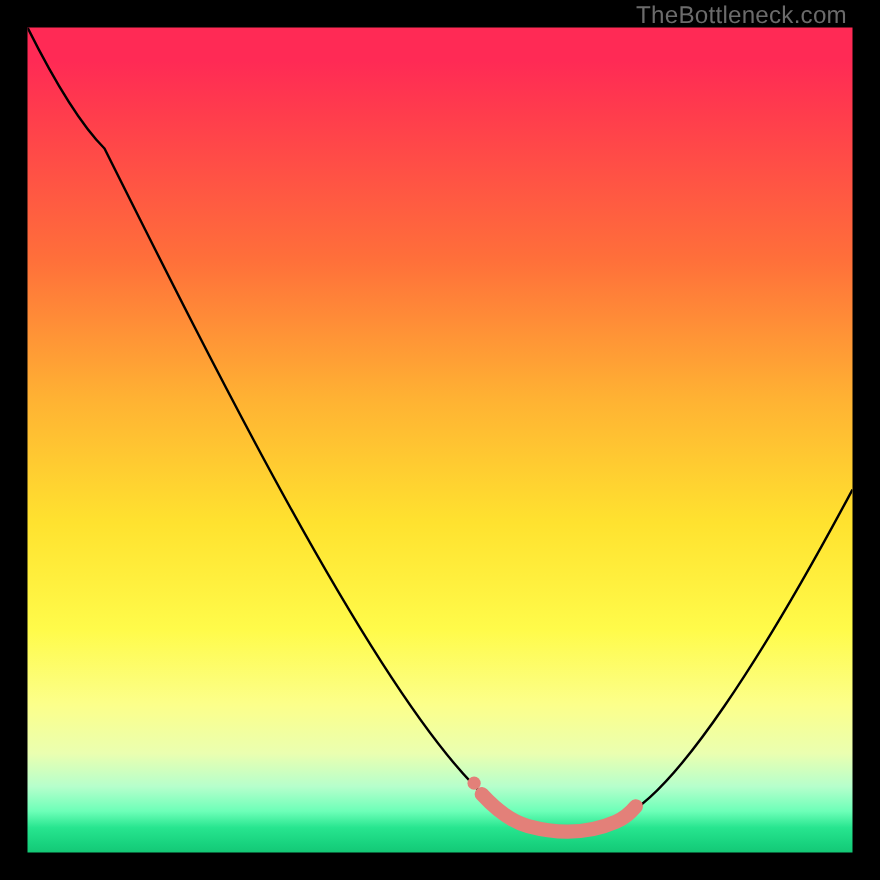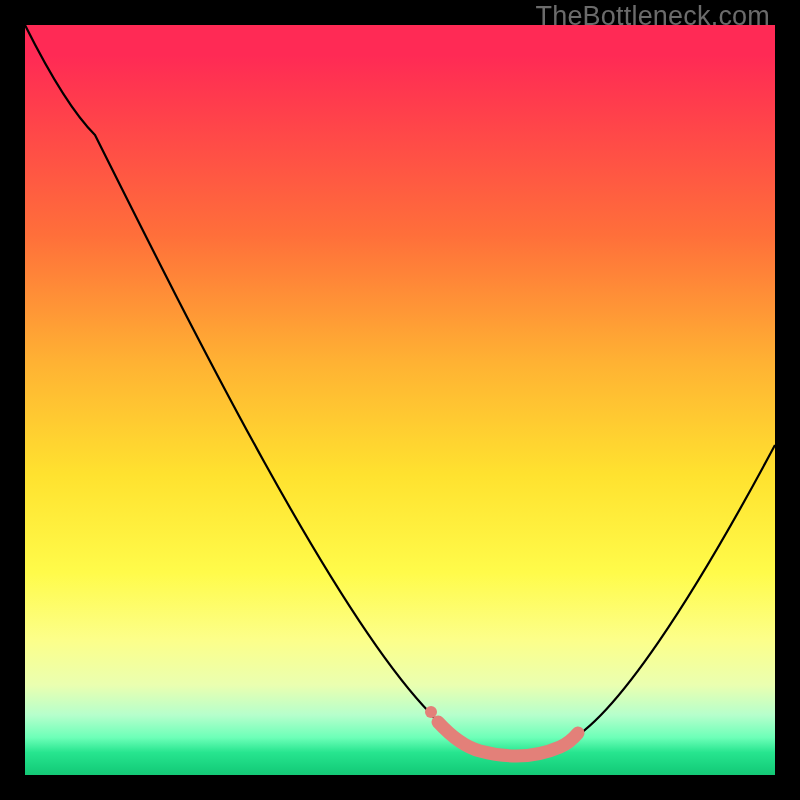--- a/index.html
+++ b/index.html
@@ -49,21 +49,21 @@
     position: absolute;
     inset: 0;
     width: 100%;
     height: 100%;
   }
   .attribution {
     position: absolute;
     top: 1px;
     right: 30px;
     color: #6b6b6b;
-    font-size: 27px;
+    font-size: 22px;
     letter-spacing: 0.2px;
   }
 </style>
 </head>
 <body>
 
 <div class="stage">
 
   <div class="plot-area">
     <div class="gradient-bg"></div>

